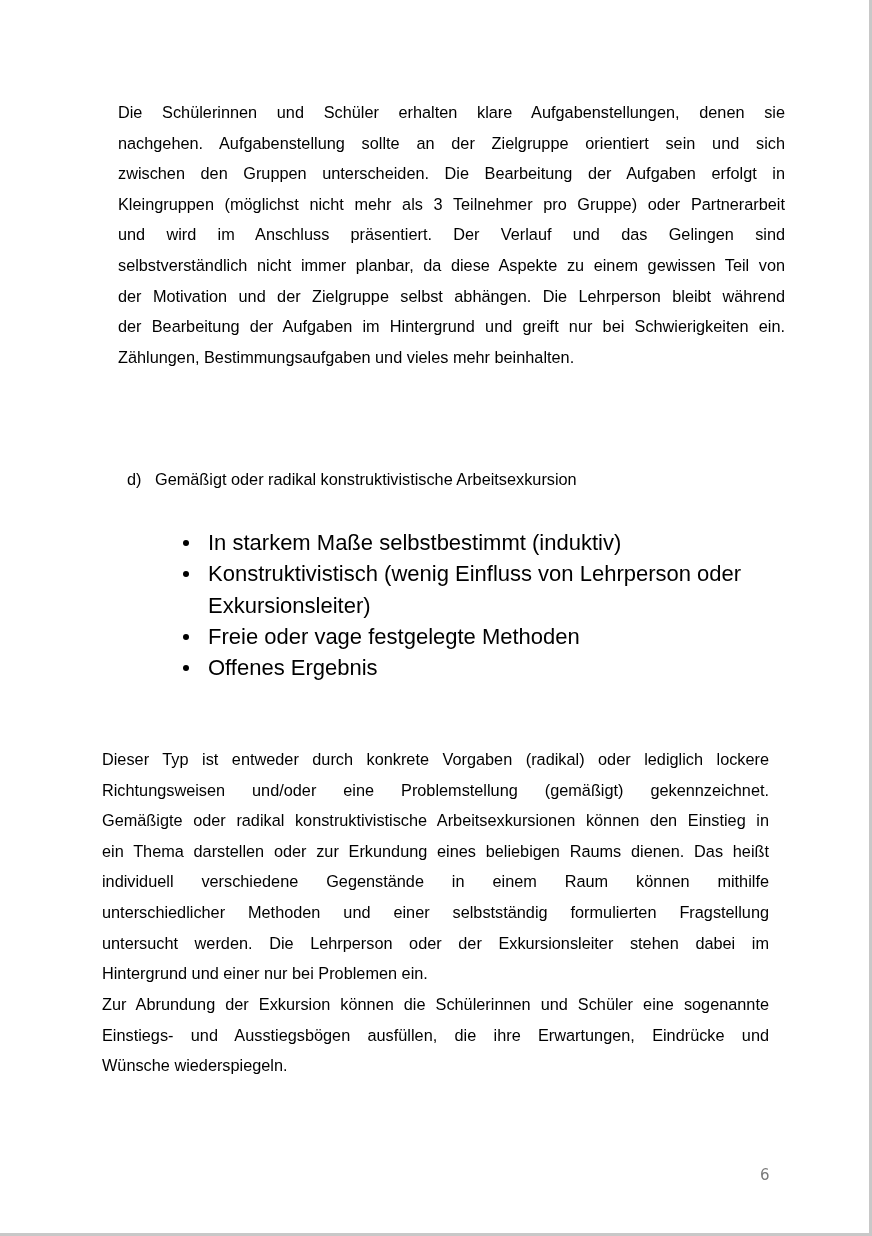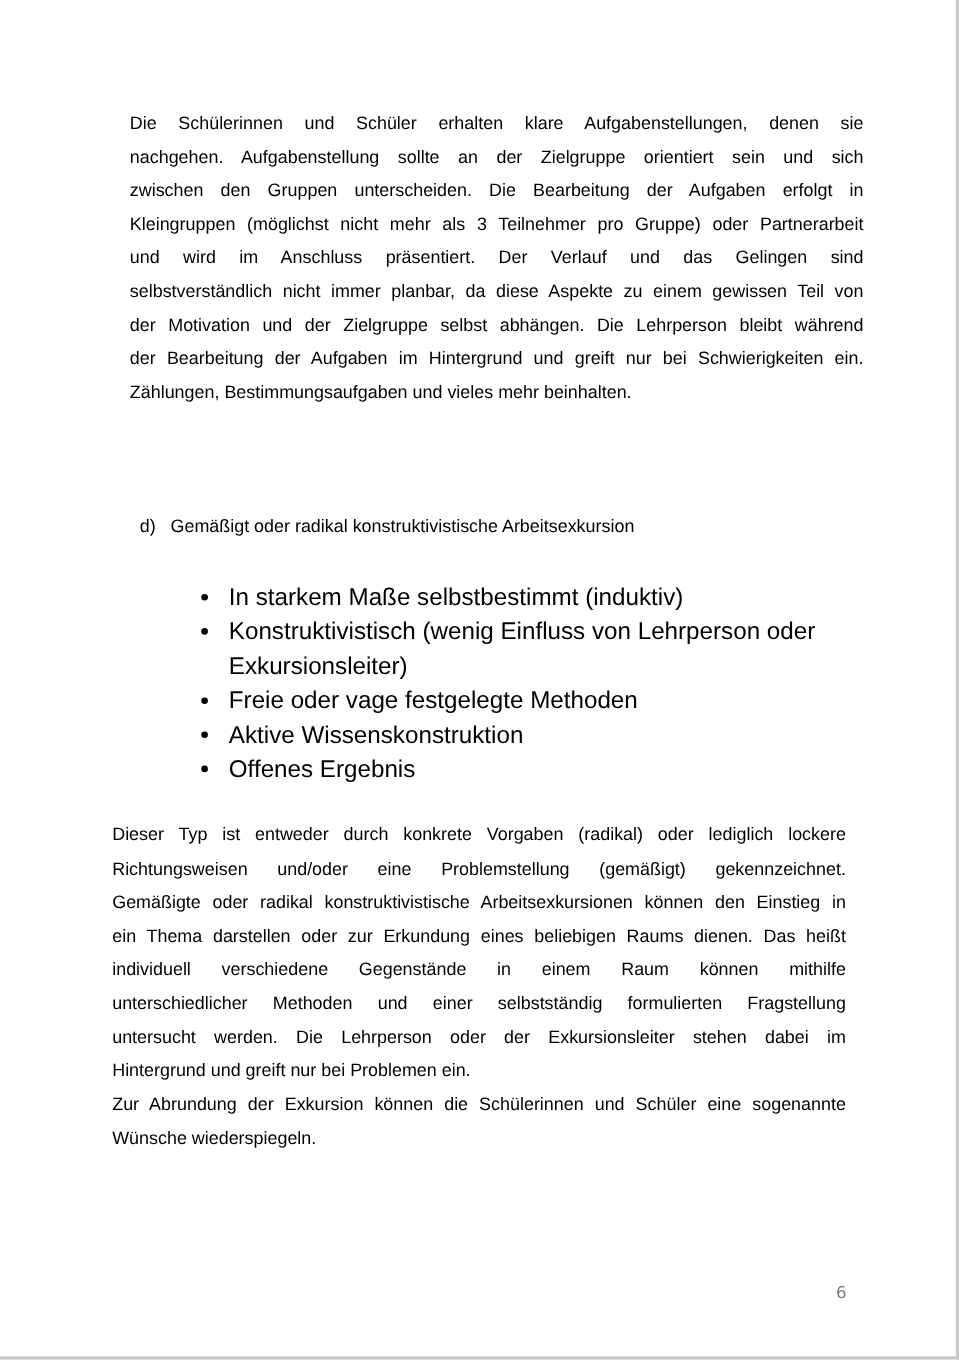--- a/index.html
+++ b/index.html
@@ -66,38 +66,35 @@
       <span class="dot"></span>
       <span>Konstruktivistisch (wenig Einfluss von Lehrperson oder</span><br>
       <span>Exkursionsleiter)</span>
     </li>
     <li>
       <span class="dot"></span>
       <span>Freie oder vage festgelegte Methoden</span>
     </li>
     <li>
       <span class="dot"></span>
-      <span>Aktive Wissenskonstruktion</span>
-    </li>
-    <li>
-      <span class="dot"></span>
       <span>Offenes Ergebnis</span>
     </li>
   </ul>
 
   <div class="para" style="top:744px;">
     <span class="line">Dieser Typ ist entweder durch konkrete Vorgaben (radikal) oder lediglich lockere</span>
     <span class="line">Richtungsweisen und/oder eine Problemstellung (gemäßigt) gekennzeichnet.</span>
     <span class="line">Gemäßigte oder radikal konstruktivistische Arbeitsexkursionen können den Einstieg in</span>
     <span class="line">ein Thema darstellen oder zur Erkundung eines beliebigen Raums dienen. Das heißt</span>
     <span class="line">individuell verschiedene Gegenstände in einem Raum können mithilfe</span>
     <span class="line">unterschiedlicher Methoden und einer selbstständig formulierten Fragstellung</span>
     <span class="line">untersucht werden. Die Lehrperson oder der Exkursionsleiter stehen dabei im</span>
-    <span class="line last">Hintergrund und greift nur bei Problemen ein.</span>
+    <span class="line last">Hintergrund und einer nur bei Problemen ein.</span>
   </div>
 
   <div class="para" style="top:989px;">
     <span class="line">Zur Abrundung der Exkursion können die Schülerinnen und Schüler eine sogenannte</span>
+    <span class="line">Einstiegs- und Ausstiegsbögen ausfüllen, die ihre Erwartungen, Eindrücke und</span>
     <span class="line last">Wünsche wiederspiegeln.</span>
   </div>
 
   <div class="page-num">6</div>
 </div>
 
 </body></html>

